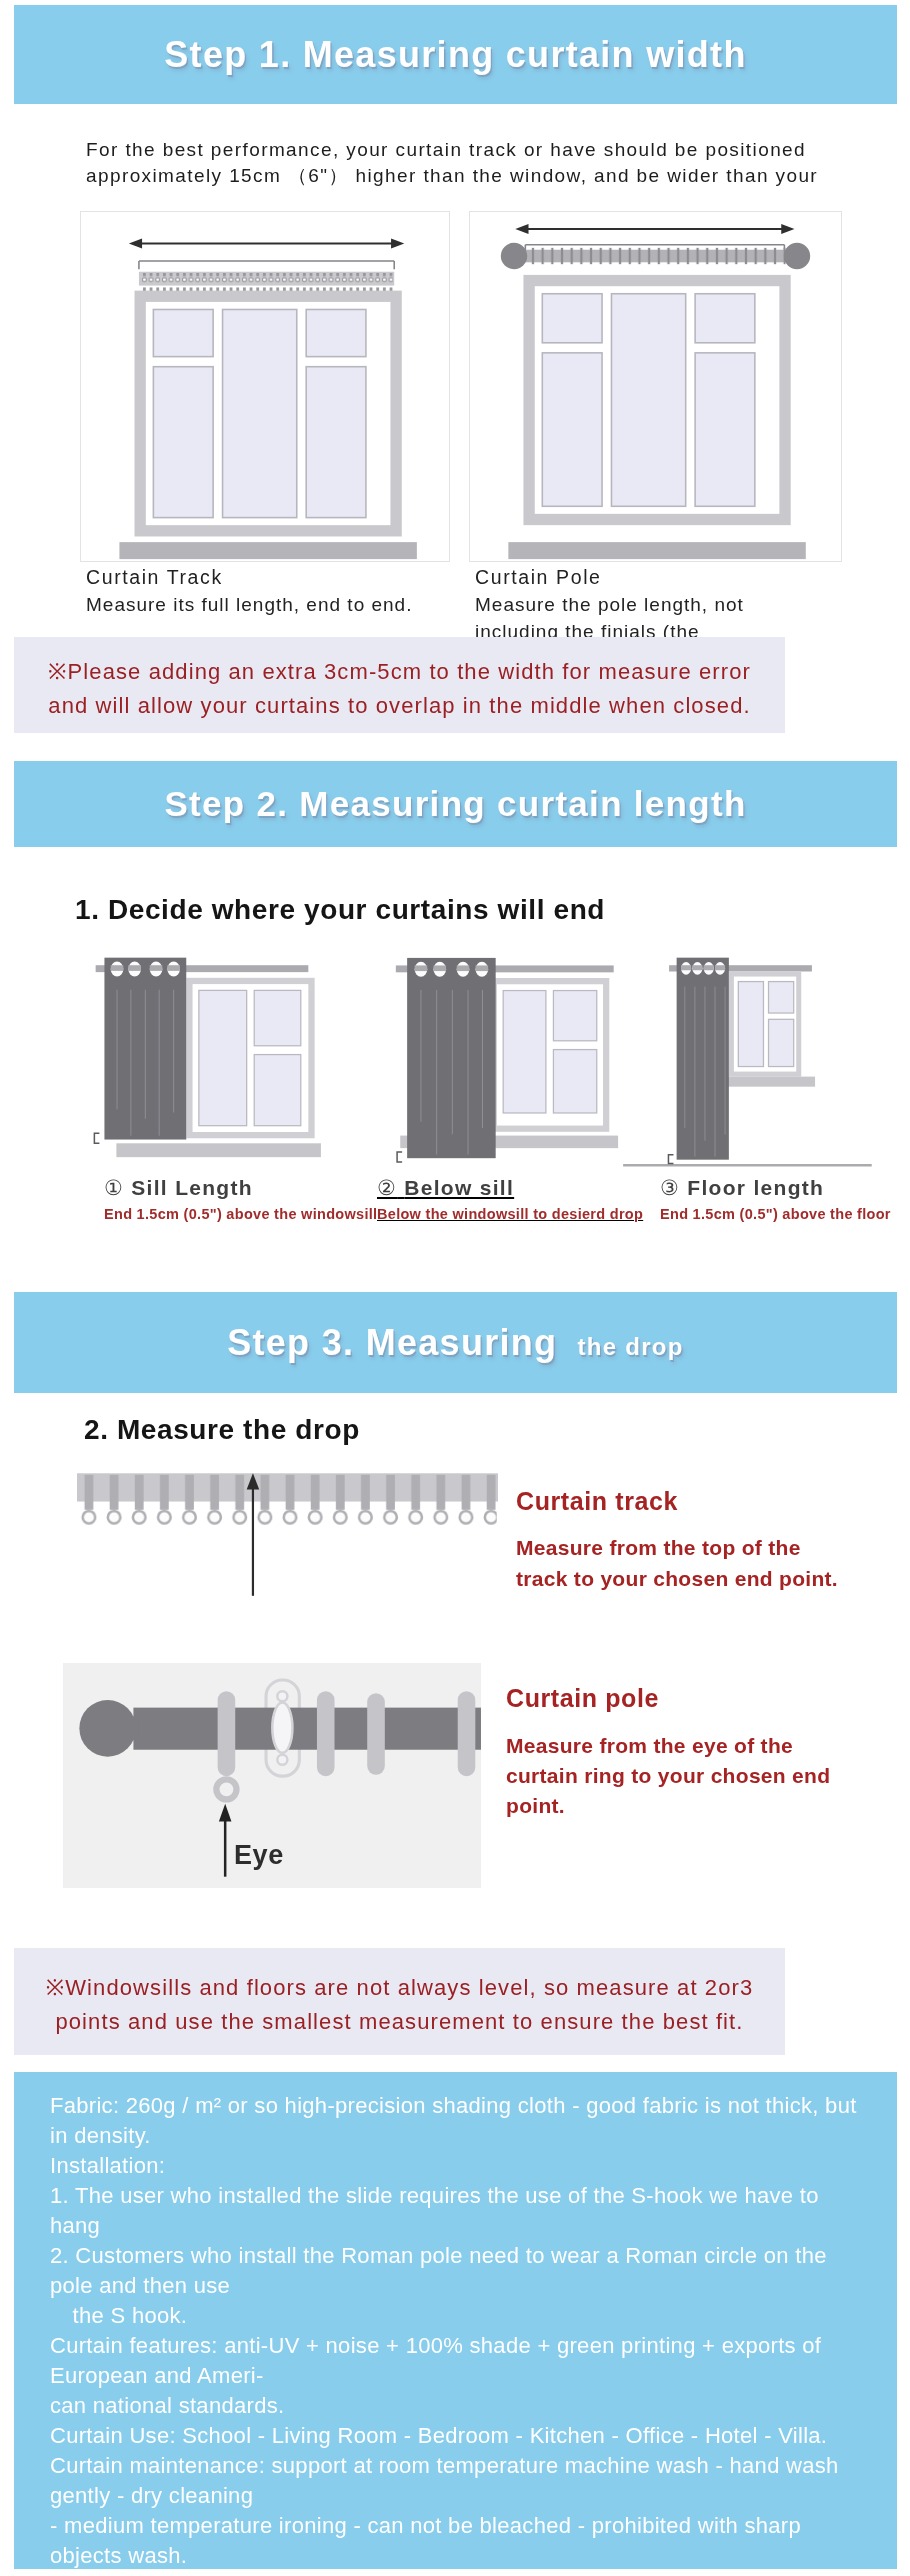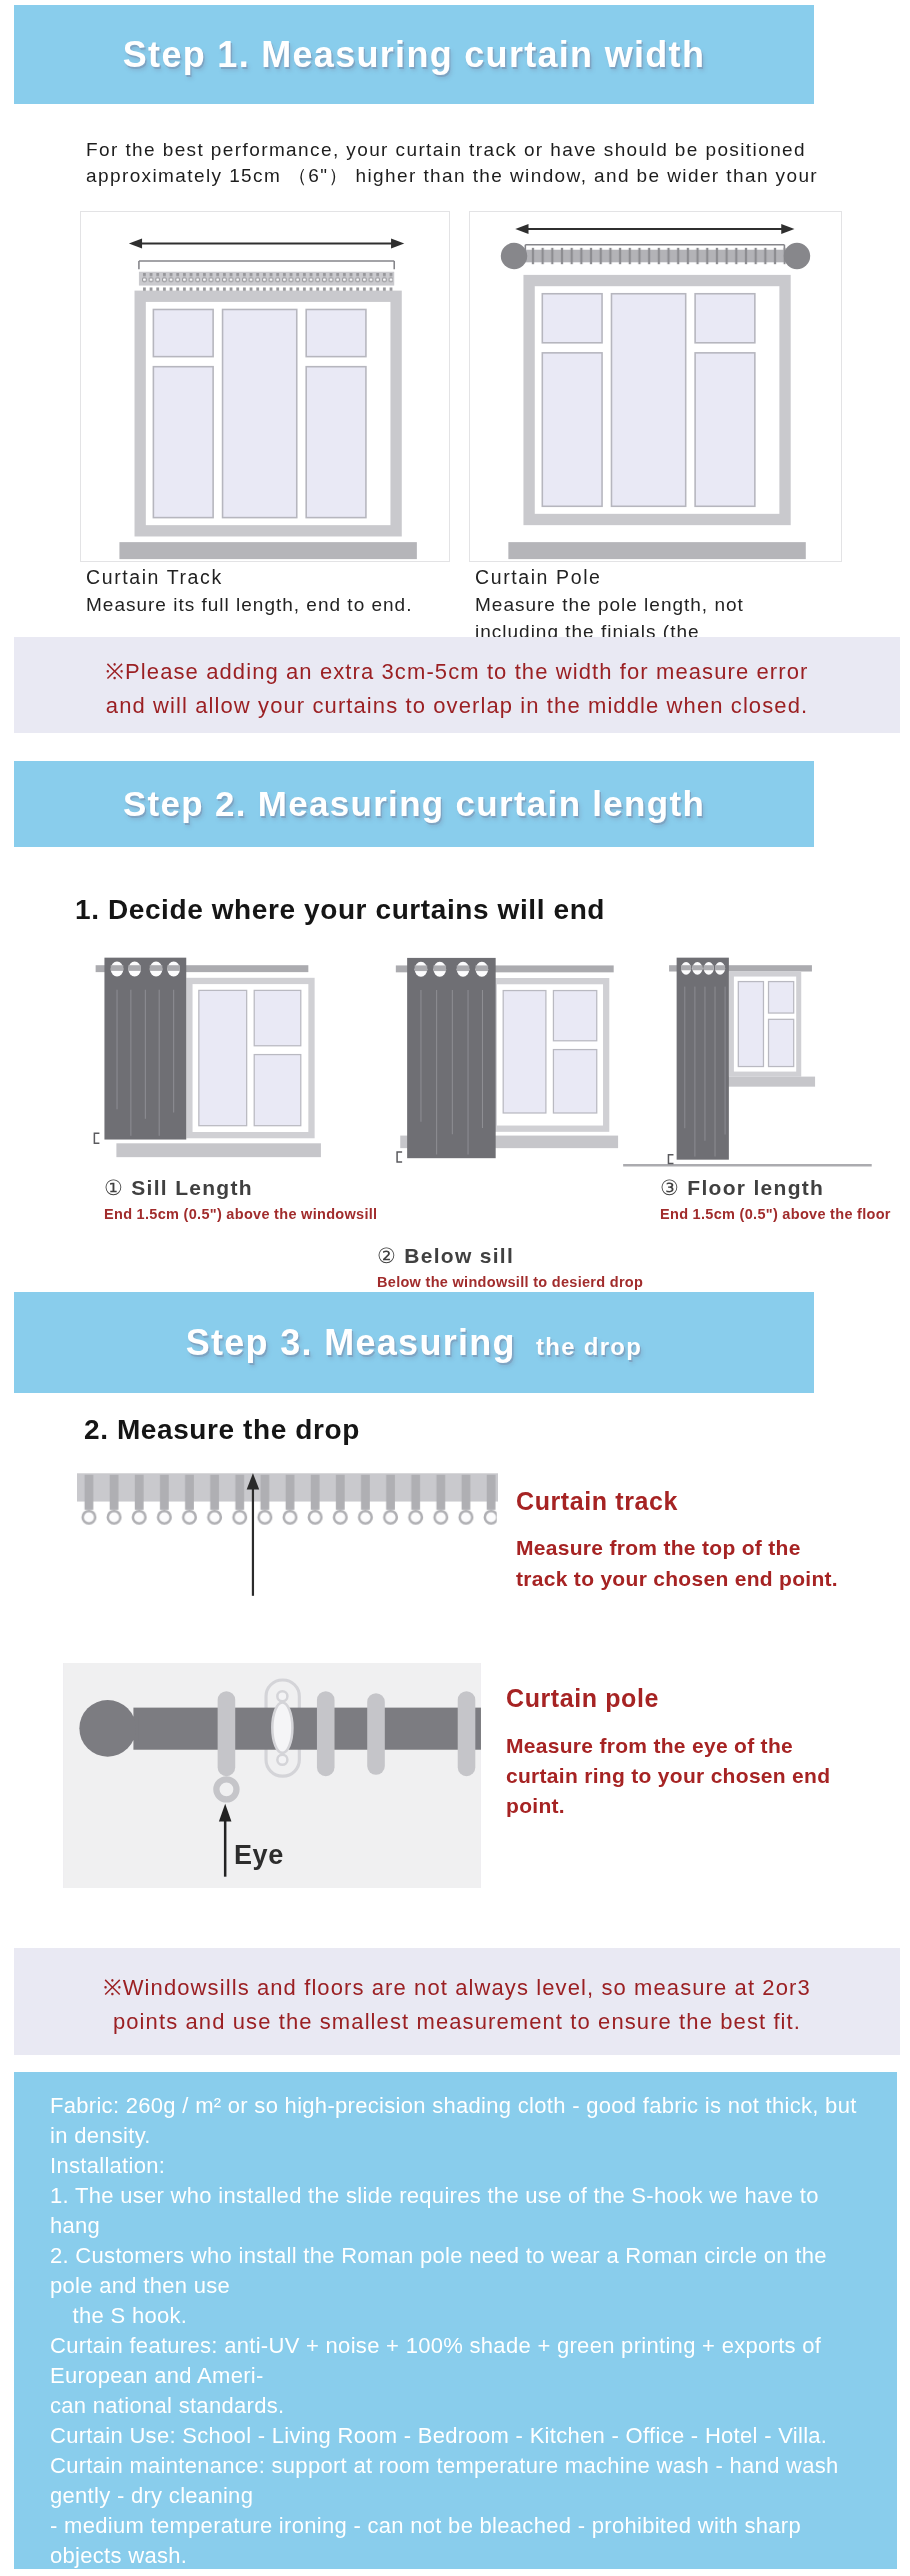--- a/index.html
+++ b/index.html
@@ -1,39 +1,39 @@
 <!DOCTYPE html>
 <html style="font-size:10px"><head>
 <meta charset="utf-8">
 <style>
   html,body{margin:0;padding:0;background:#ffffff;}
   body{width:910px;font-family:"Liberation Sans", sans-serif;}
   .page{position:relative;width:910px;height:2576px;background:#ffffff;overflow:hidden;}
   .abs{position:absolute;}
 
   
-  .banner{left:14px;width:800px;height:99px;background:#89CDEC;display:flex;align-items:center;justify-content:center;}
+  .banner{left:14px;width:883px;height:99px;background:#89CDEC;display:flex;align-items:center;justify-content:center;}
   .banner-text{color:#ffffff;font-weight:bold;font-size:36px;letter-spacing:1.3px;
      text-shadow:1.3px 1.9px 0.6px rgba(125,160,190,.85), 2.5px 3.8px 3.8px rgba(125,160,190,.45);}
   .banner-sub{font-size:24px;margin-left:20px;}
 
   
   .intro{left:86px;top:137px;font-size:19px;line-height:26px;color:#1d1d1d;letter-spacing:1.4px;}
 
   
   .diagram-box{top:211px;height:349px;background:#ffffff;border:0.6px solid #e3e3e5;}
   .box-left{left:80px;width:368px;}
   .box-right{left:469px;width:371px;}
 
   
   .caption-title{font-size:19.5px;color:#222;letter-spacing:1.6px;line-height:27px;}
   .caption-body{font-size:19px;color:#222;letter-spacing:1px;line-height:27px;}
 
   
-  .note{left:14px;width:886px;background:#E9E9F3;color:#9B2023;text-align:center;
+  .note{left:14px;width:771px;background:#E9E9F3;color:#9B2023;text-align:center;
         font-size:22px;letter-spacing:1.1px;line-height:34px;}
   .note1{top:637px;height:96px;padding-top:17.6px;box-sizing:border-box;}
   .note2{top:1948px;height:107px;padding-top:22.6px;box-sizing:border-box;}
 
   
   .section-heading{font-weight:bold;color:#151515;font-size:28px;letter-spacing:0.6px;}
 
   
   .opt-title{font-weight:bold;color:#404040;font-size:21px;letter-spacing:1.3px;}
   .opt-num{font-weight:normal;}
@@ -250,21 +250,21 @@
       </g>
       <line x1="0" y1="339" x2="395" y2="339" stroke="#ABABAF" stroke-width="4"></line>
       <path d="M80 322 h-8 v14 h8" stroke="#5A5A5E" stroke-width="2.4" fill="none"></path>
     </svg>
   </div>
 
   <div class="abs" style="left:104px;top:1176px;">
     <div class="opt-title"><span class="opt-num">①</span> <span>Sill Length</span></div>
     <div class="opt-desc">End 1.5cm (0.5") above the windowsill</div>
   </div>
-  <div class="abs" style="left:377px;top:1244px;">
+  <div class="abs" style="left:377px;top:1176px;text-decoration:underline;">
     <div class="opt-title"><span class="opt-num">②</span> <span>Below sill</span></div>
     <div class="opt-desc">Below the windowsill to desierd drop</div>
   </div>
   <div class="abs" style="left:660px;top:1176px;">
     <div class="opt-title"><span class="opt-num">③</span> <span>Floor length</span></div>
     <div class="opt-desc">End 1.5cm (0.5") above the floor</div>
   </div>
 
   <div class="abs banner" style="top:1292px;height:101px;">
     <div class="banner-text">

